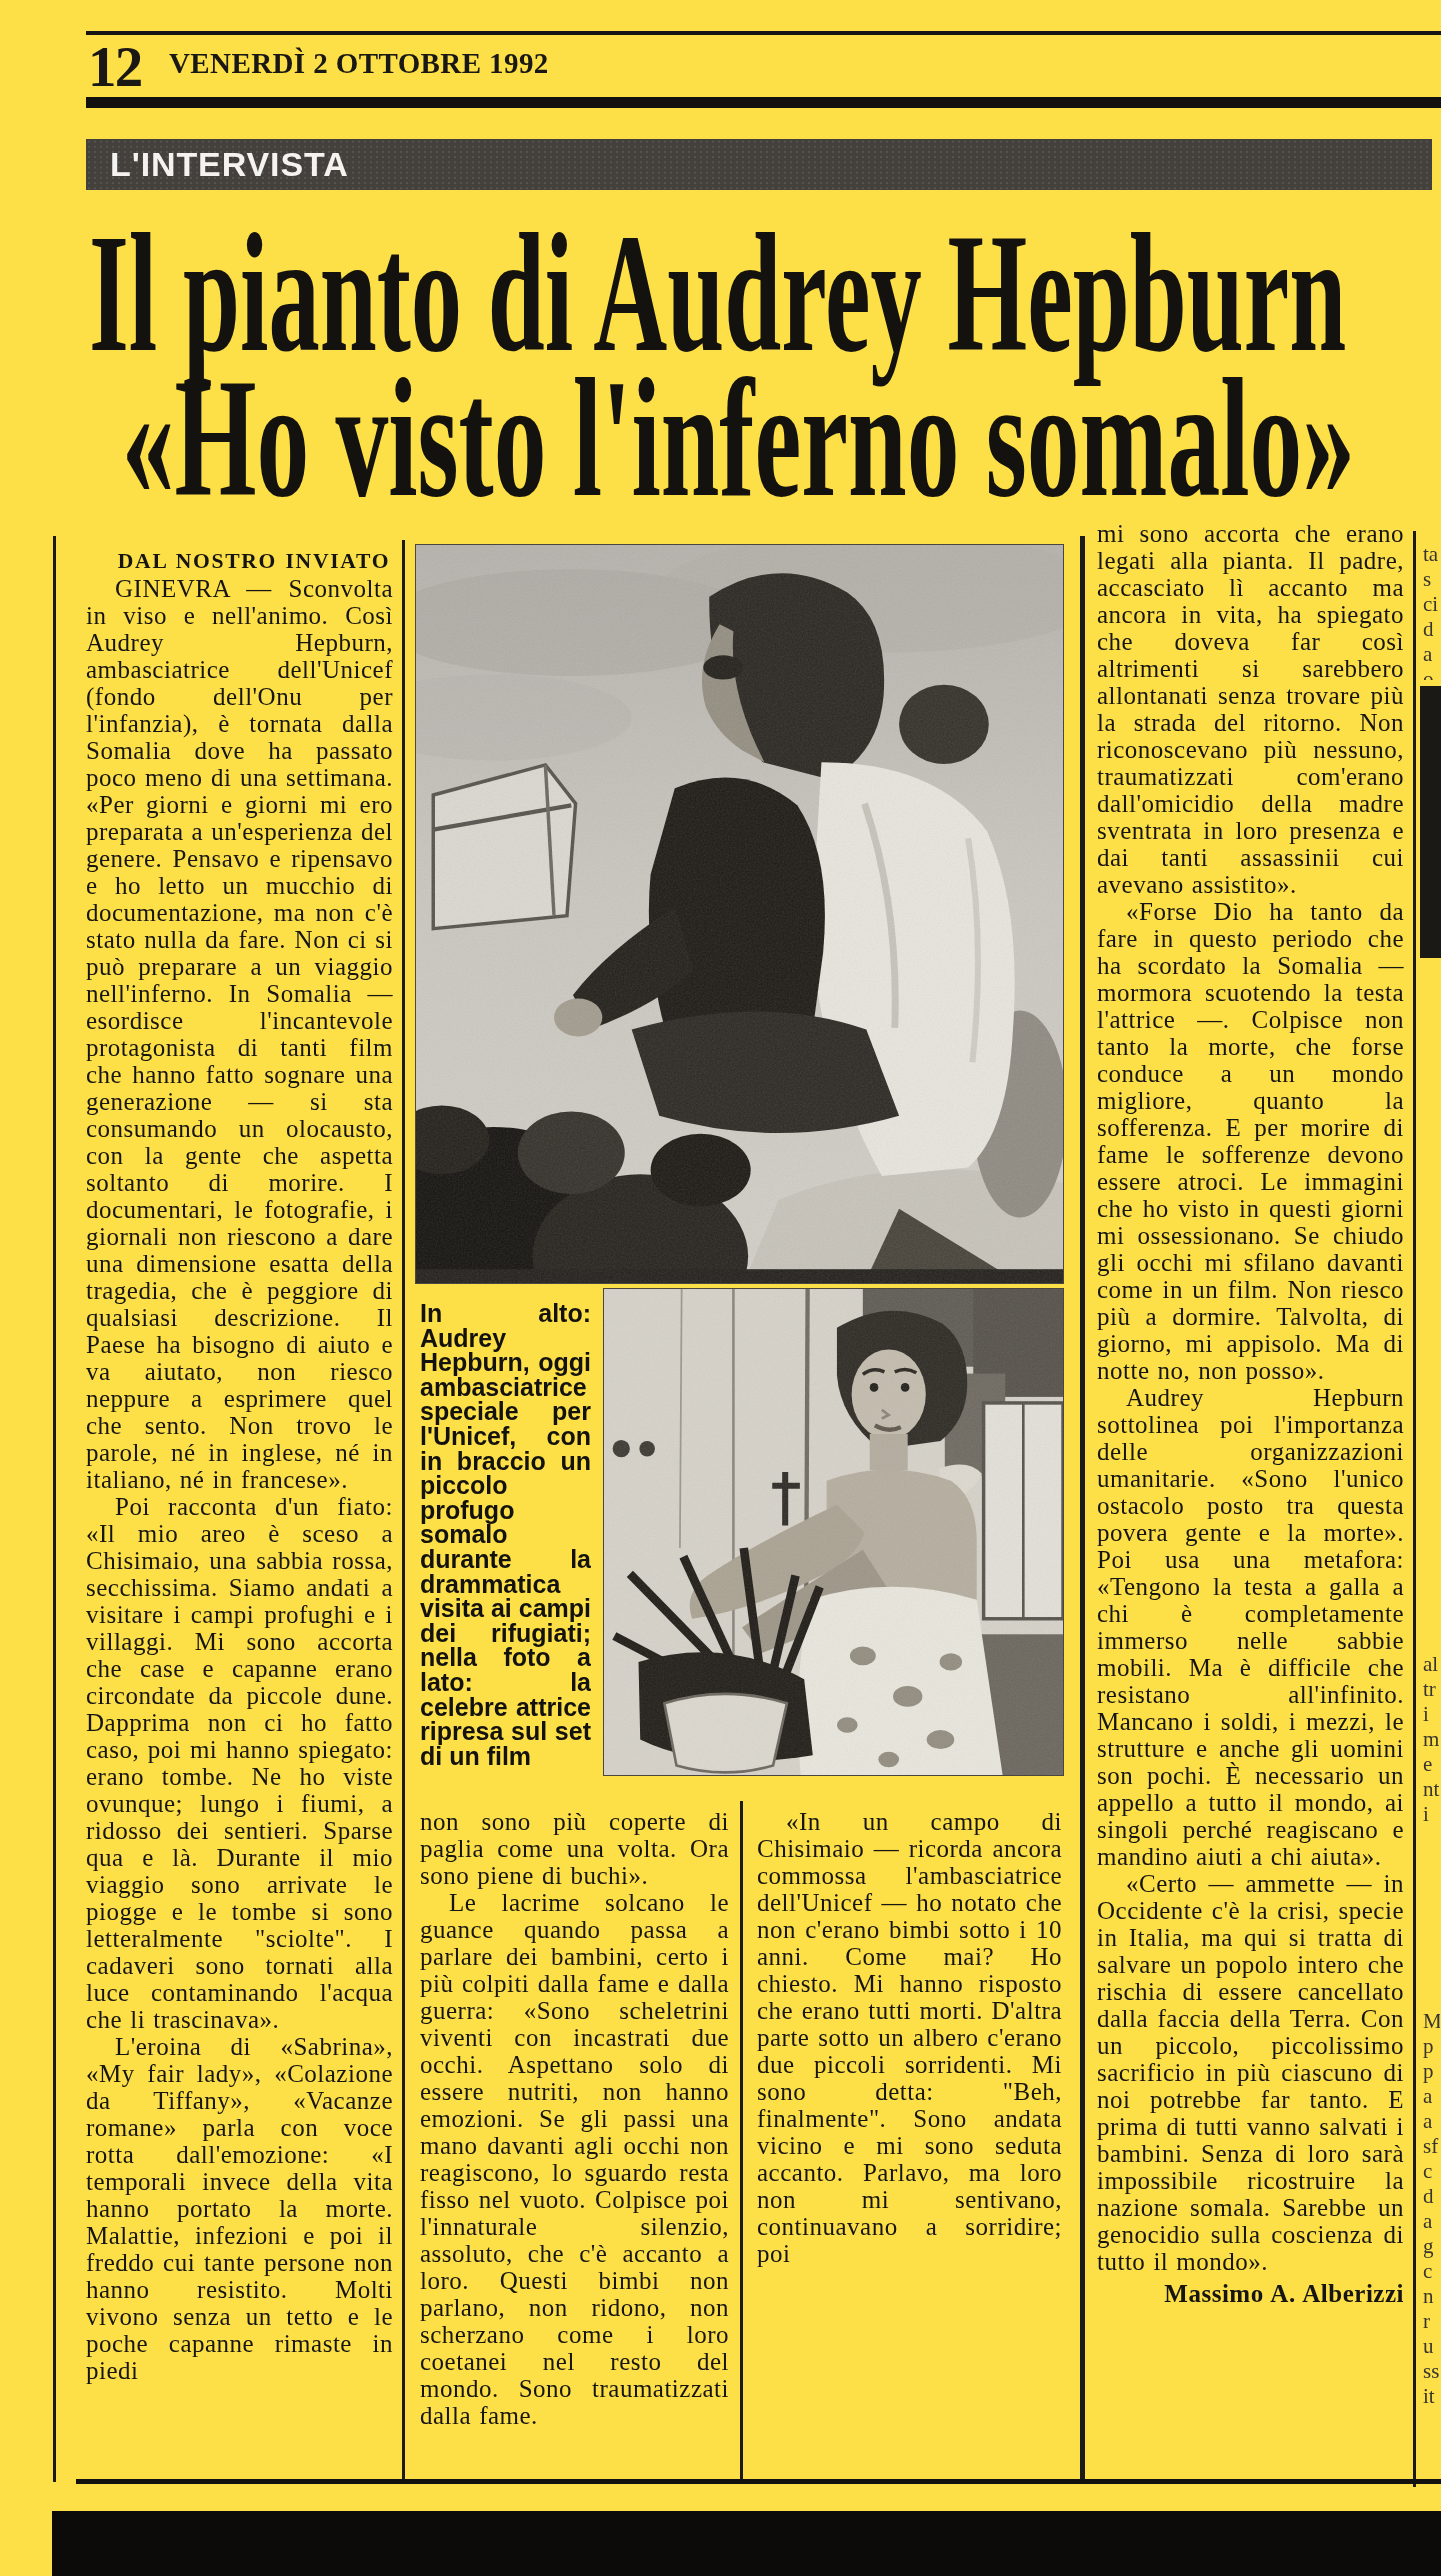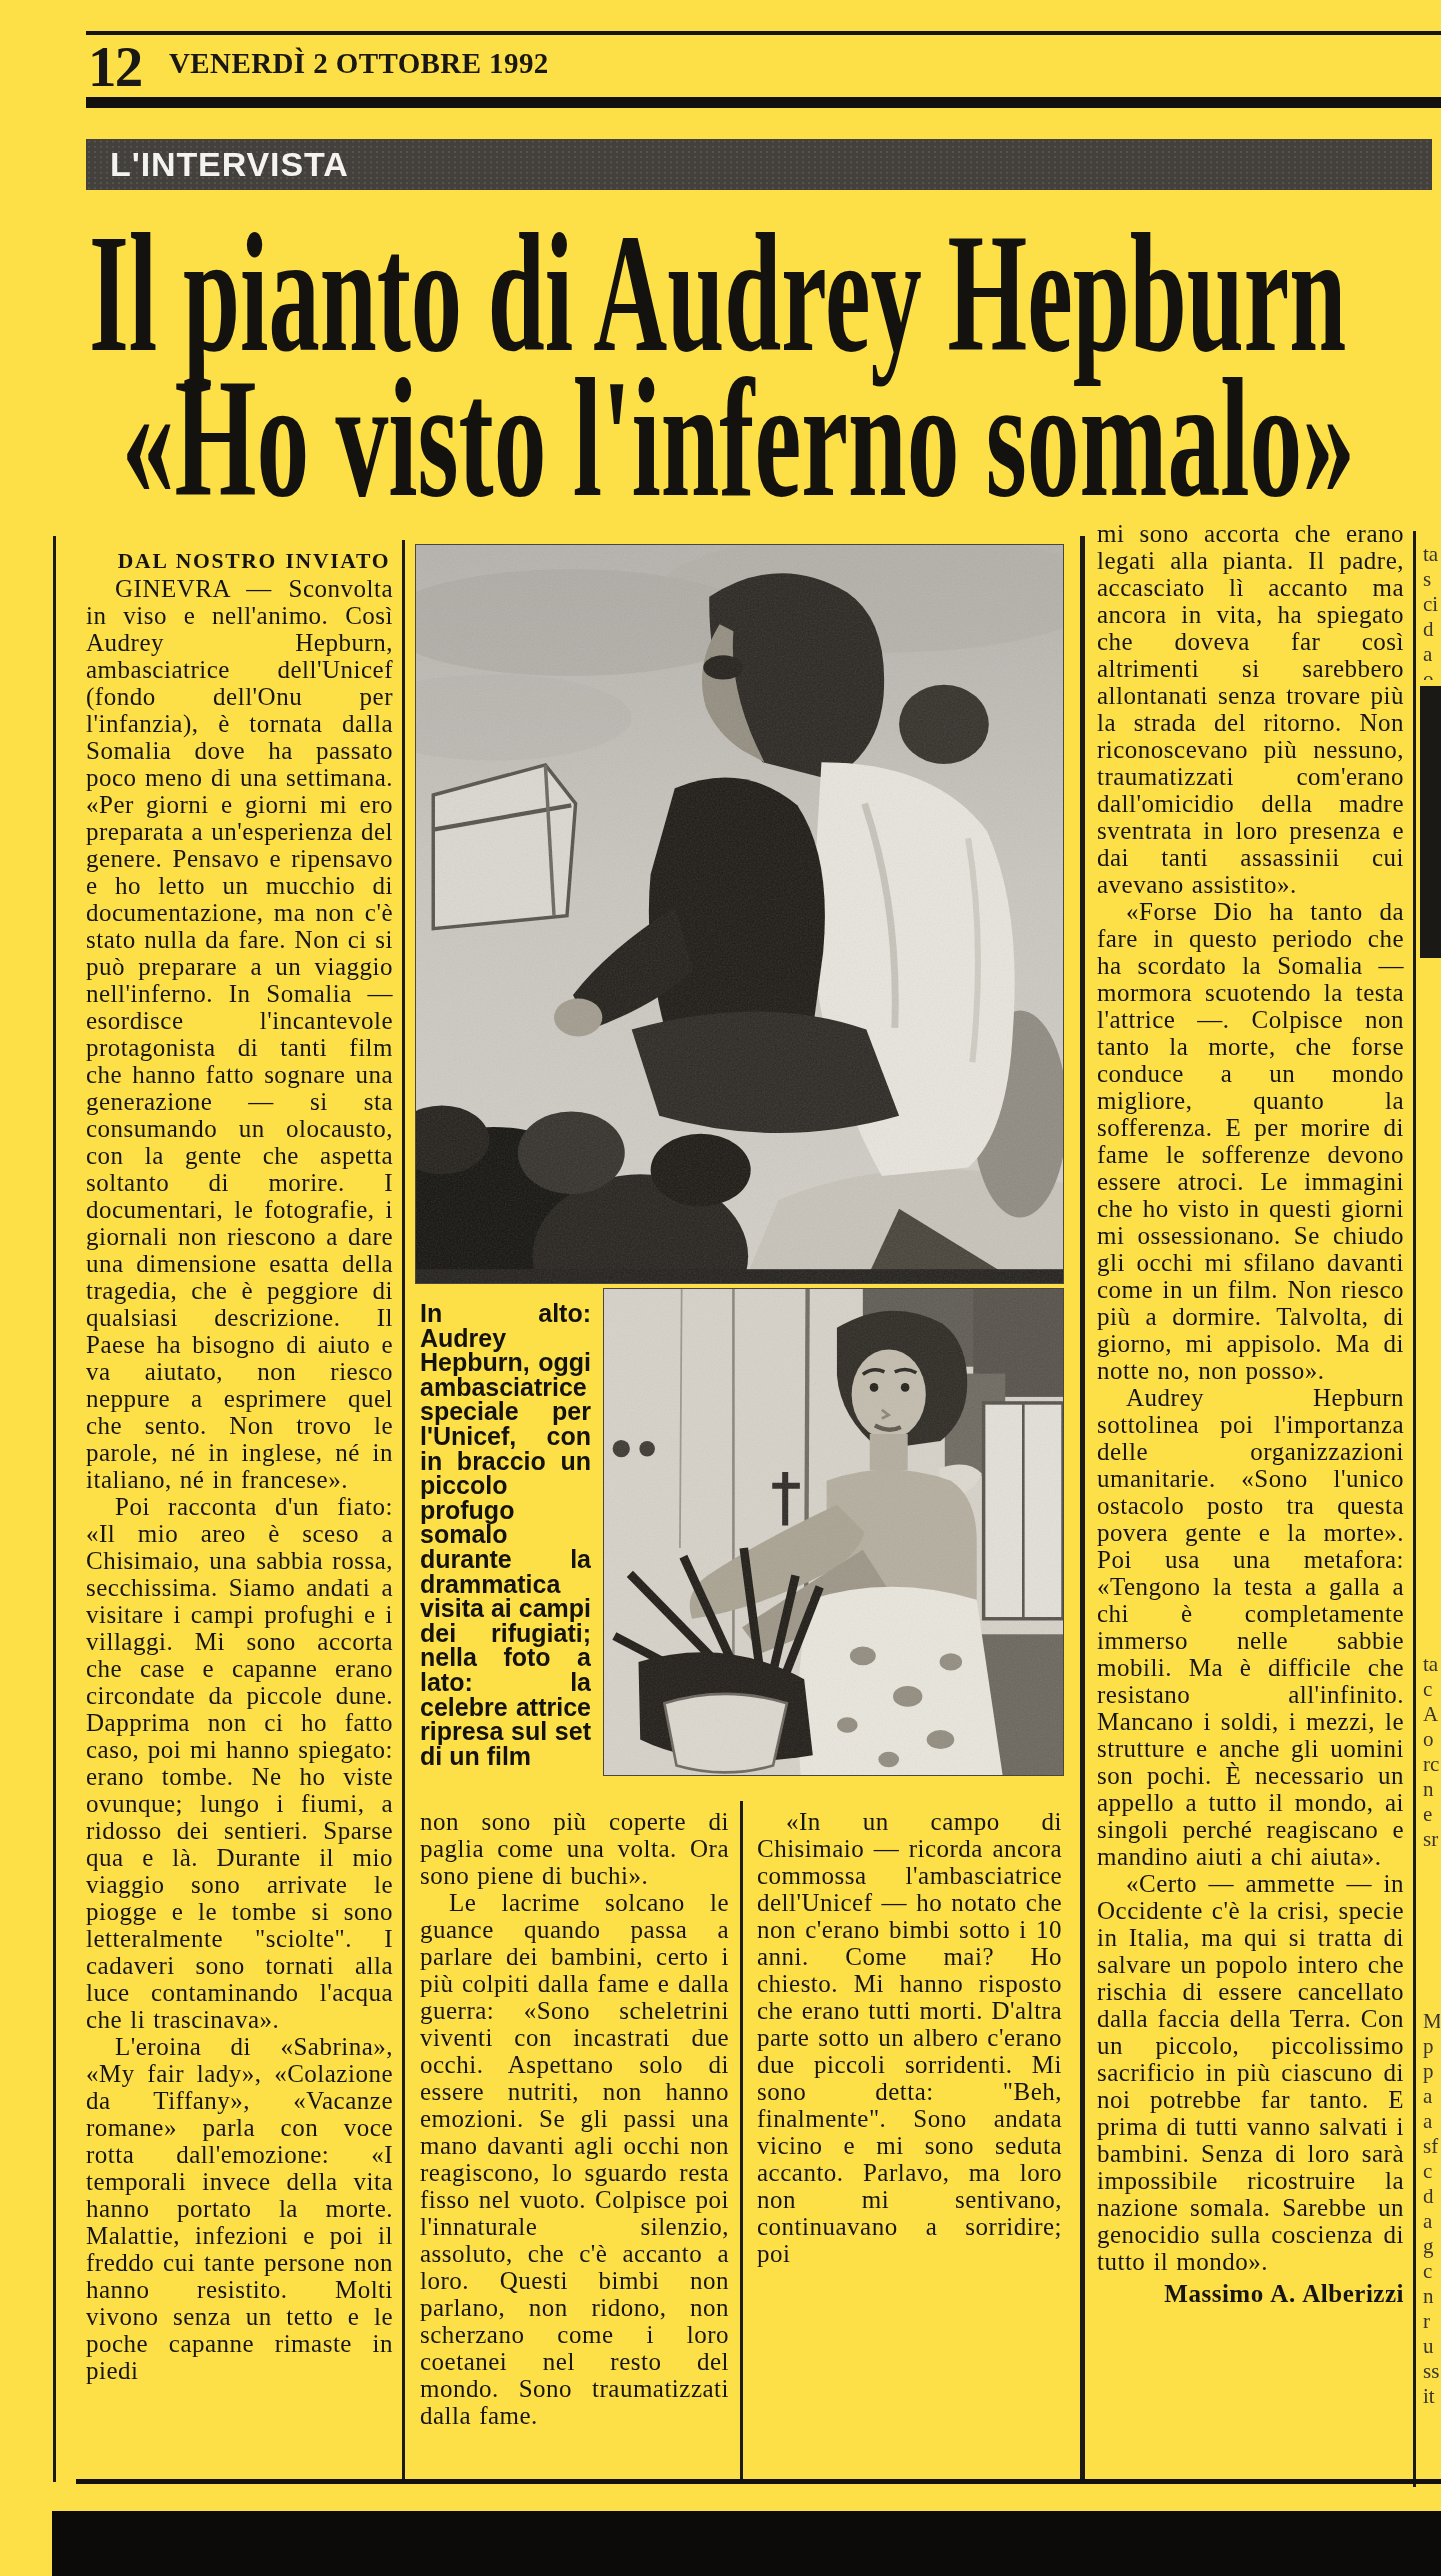--- a/index.html
+++ b/index.html
@@ -215,20 +215,20 @@
   <div class="abs col col-4">
     <p class="cont">mi sono accorta che erano legati alla pianta. Il padre, accasciato lì accanto ma ancora in vita, ha spiegato che doveva far così altrimenti si sarebbero allontanati senza trovare più la strada del ritorno. Non riconoscevano più nessuno, traumatizzati com'erano dall'omicidio della madre sventrata in loro presenza e dai tanti assassinii cui avevano assistito».</p>
     <p>«Forse Dio ha tanto da fare in questo periodo che ha scordato la Somalia — mormora scuotendo la testa l'attrice —. Colpisce non tanto la morte, che forse conduce a un mondo migliore, quanto la sofferenza. E per morire di fame le sofferenze devono essere atroci. Le immagini che ho visto in questi giorni mi ossessionano. Se chiudo gli occhi mi sfilano davanti come in un film. Non riesco più a dormire. Talvolta, di giorno, mi appisolo. Ma di notte no, non posso».</p>
     <p>Audrey Hepburn sottolinea poi l'importanza delle organizzazioni umanitarie. «Sono l'unico ostacolo posto tra questa povera gente e la morte». Poi usa una metafora: «Tengono la testa a galla a chi è completamente immerso nelle sabbie mobili. Ma è difficile che resistano all'infinito. Mancano i soldi, i mezzi, le strutture e anche gli uomini son pochi. È necessario un appello a tutto il mondo, ai singoli perché reagiscano e mandino aiuti a chi aiuta».</p>
     <p>«Certo — ammette — in Occidente c'è la crisi, specie in Italia, ma qui si tratta di salvare un popolo intero che rischia di essere cancellato dalla faccia della Terra. Con un piccolo, piccolissimo sacrificio in più ciascuno di noi potrebbe far tanto. E prima di tutti vanno salvati i bambini. Senza di loro sarà impossibile ricostruire la nazione somala. Sarebbe un genocidio sulla coscienza di tutto il mondo».</p>
     <p class="byline">Massimo A. Alberizzi</p>
   </div>
 
   <div class="abs edge-blob"></div>
   <div class="abs frag frag-top">tascidaoreni</div>
-  <div class="abs frag frag-mid">tacAorcnesr</div>
+  <div class="abs frag frag-mid">altrimenti</div>
   <div class="abs frag frag-bot">Mppaasfcdagcnrussit</div>
 
   <div class="abs bottom-rule"></div>
   <div class="abs bottom-band"></div>
 
 </div>
 
 
 </body></html>

